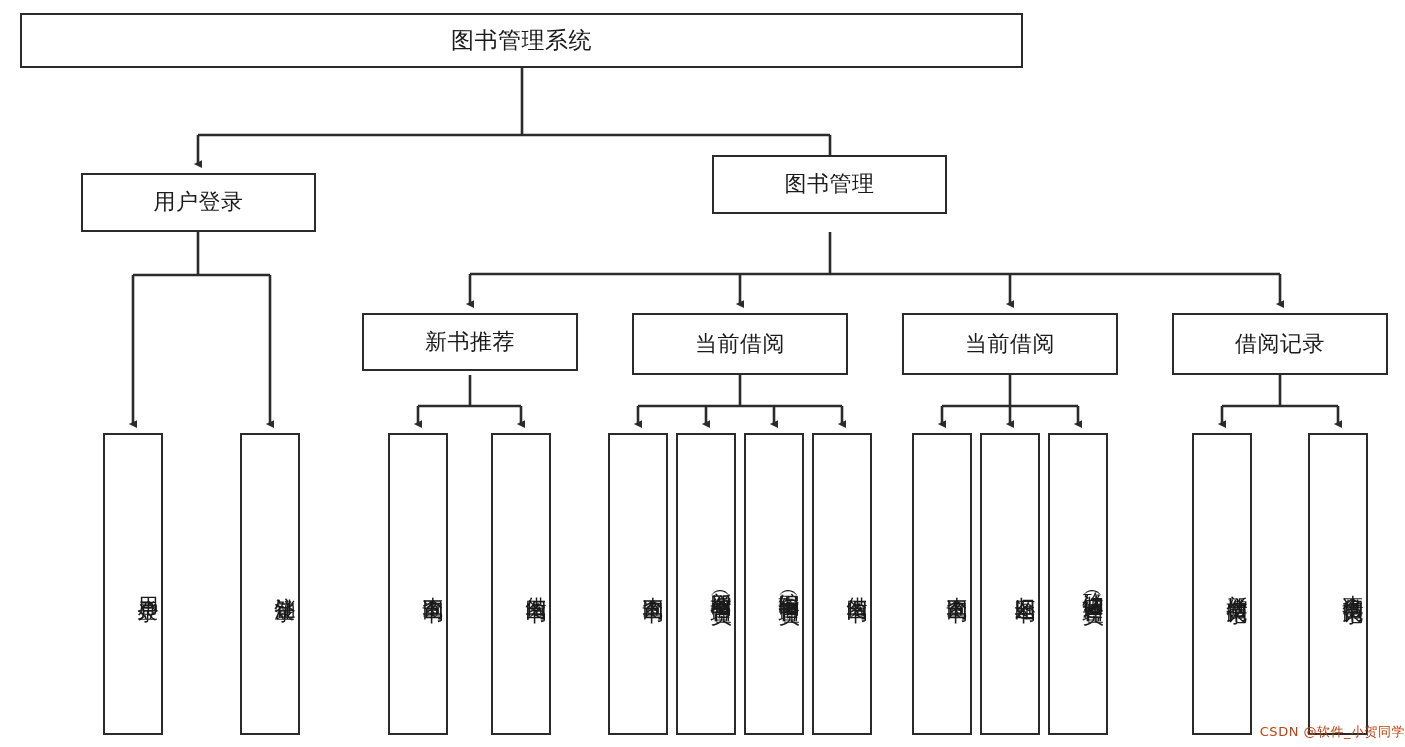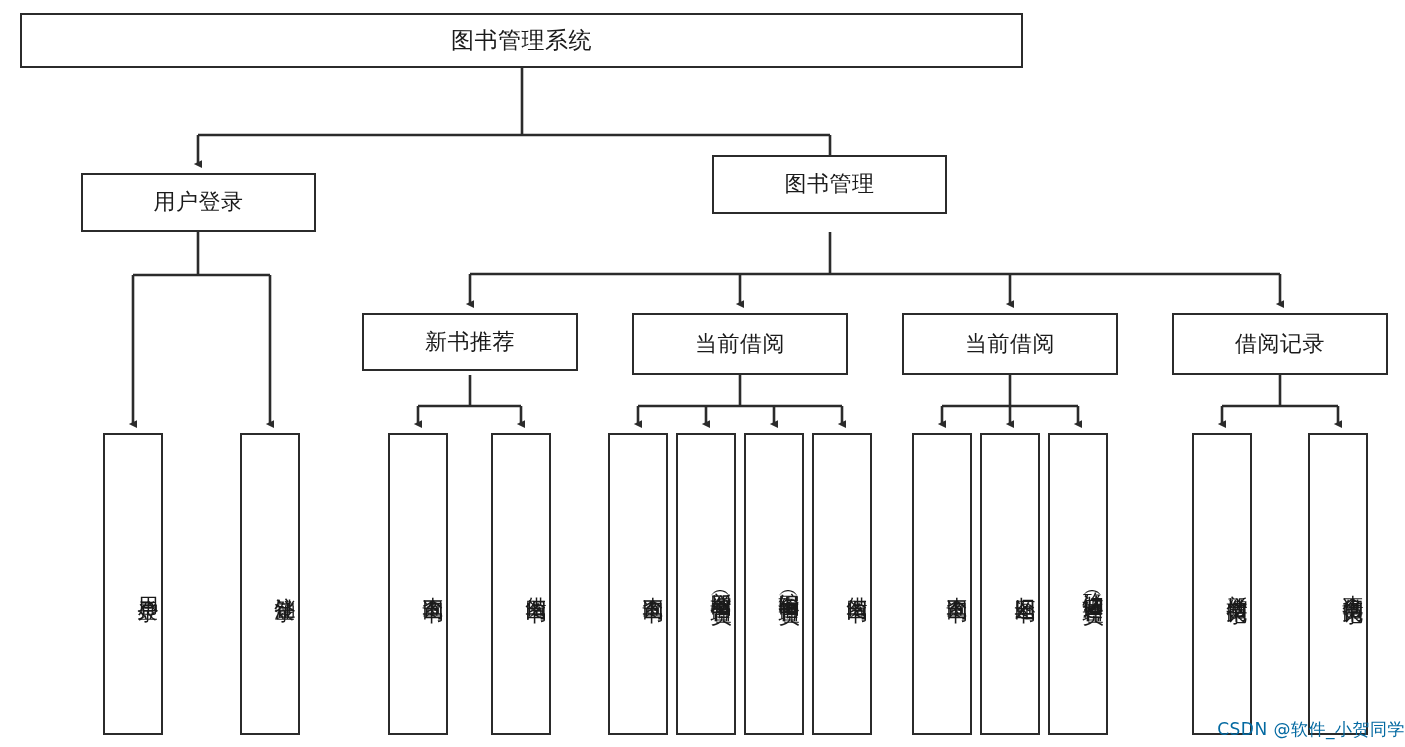--- a/index.html
+++ b/index.html
@@ -58,22 +58,22 @@
     overflow: hidden;
   }
   .node-v > span {
     writing-mode: vertical-rl;
     text-orientation: upright;
   }
   .watermark {
     position: absolute;
     right: 8px;
     bottom: 6px;
-    font-size: 17px;
-    color: #0369a1;
+    font-size: 13px;
+    color: #c2410c;
     white-space: nowrap;
     letter-spacing: 0.5px;
   }
 </style>
 </head>
 <body>
 
 <div id="diagram-canvas">
 
   <svg id="edge-layer" viewBox="0 0 1405 747" xmlns="http://www.w3.org/2000/svg">

